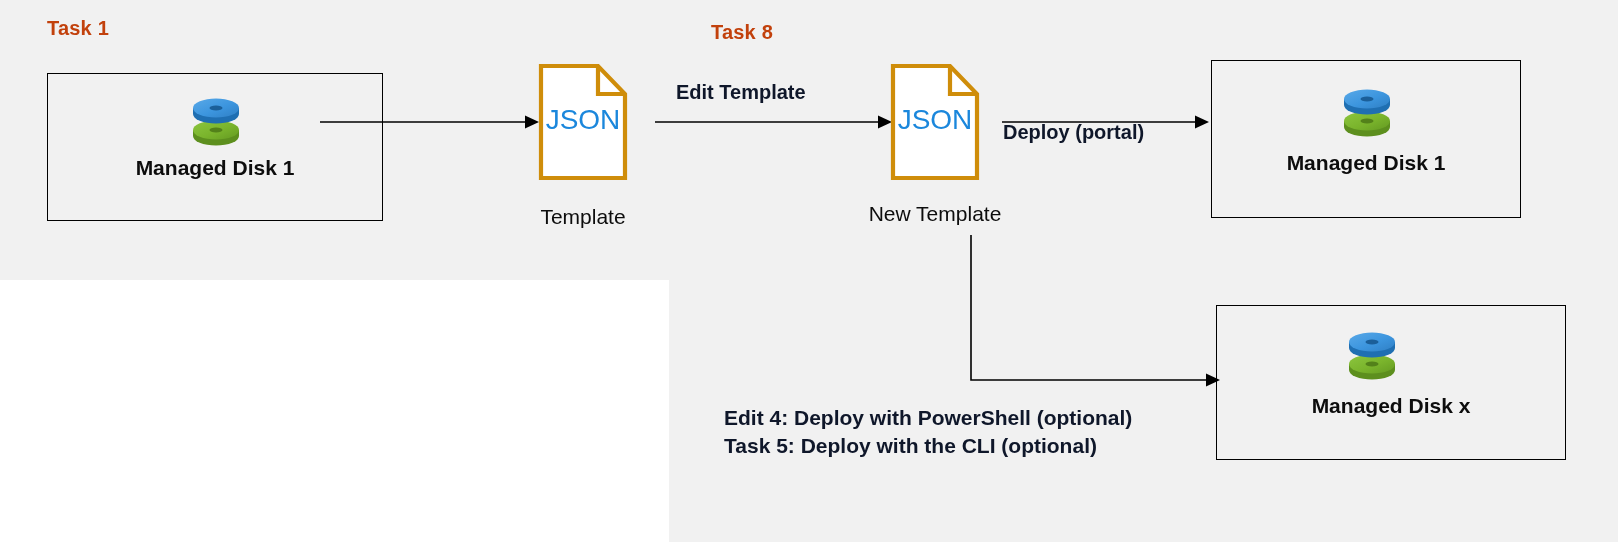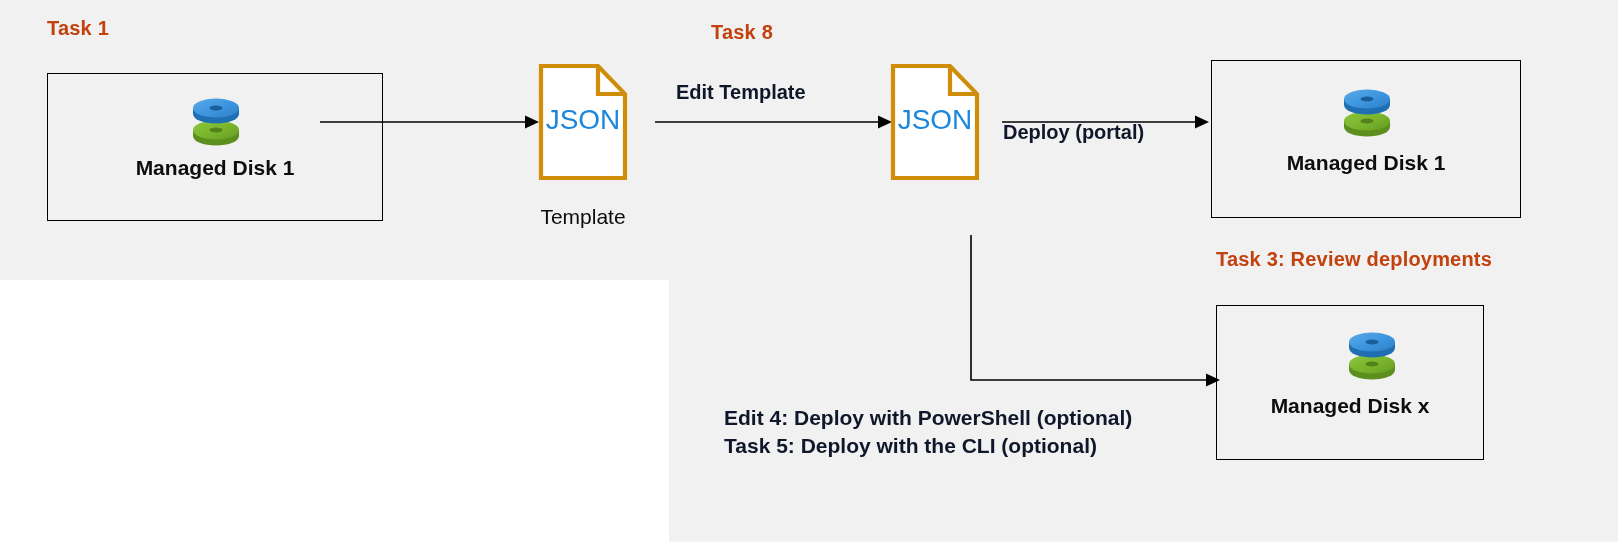--- a/index.html
+++ b/index.html
@@ -146,20 +146,21 @@
   </div>
 
   <div class="json-doc" style="left:890px; top:63px; width:90px; height:118px;">
     <svg viewBox="0 0 90 118" xmlns="http://www.w3.org/2000/svg">
       <path d="M3,3 H60 L87,31 V115 H3 Z" fill="#ffffff" stroke="#cf8d0a" stroke-width="4.2" stroke-linejoin="miter"></path>
       <path d="M60,3 L60,31 L87,31" fill="none" stroke="#cf8d0a" stroke-width="4.2" stroke-linejoin="miter"></path>
     </svg>
   </div>
   <div style="position:absolute; left:890px; top:104px; width:90px; text-align:center;
               color:#1b87dc; font-size:28px; font-family:'Liberation Sans', sans-serif;">JSON</div>
+  <div class="caption" style="left:845px; top:202px; width:180px;">New Template</div>
 
   <div class="black-label" style="left:1003px; top:81px;margin-top:40px;">Deploy (portal)</div>
   <div class="connector" style="left:1002px; top:108px; width:208px; height:28px;">
     <svg viewBox="0 0 208 28" xmlns="http://www.w3.org/2000/svg">
       <line x1="0" y1="14" x2="193" y2="14" stroke="#000000" stroke-width="1.6"></line>
       <polygon points="193,7.5 207,14 193,20.5" fill="#000000"></polygon>
     </svg>
   </div>
 
   <div class="disk-box" style="left:1211px; top:60px; width:310px; height:158px;">
@@ -185,30 +186,29 @@
         <ellipse cx="30" cy="22" rx="23" ry="9.5" fill="#1f6fb2"></ellipse>
         <rect x="7" y="16" width="46" height="6" fill="#1f6fb2"></rect>
         <ellipse cx="30" cy="16" rx="23" ry="9.5" fill="url(#blueTopB)"></ellipse>
         <ellipse cx="30" cy="16" rx="6.5" ry="2.6" fill="#1b5f99"></ellipse>
       </svg>
     </div>
 
     <div class="box-caption" style="top:90px;">Managed Disk 1</div>
   </div>
 
-  <div class="section-label" style="left:1216px; top:248px;">Task 3: Review deployments</div>
 
   <div class="connector" style="left:963px; top:235px; width:258px; height:165px;">
     <svg viewBox="0 0 258 165" xmlns="http://www.w3.org/2000/svg">
       <polyline points="8,0 8,145 243,145" fill="none" stroke="#000000" stroke-width="1.6"></polyline>
       <polygon points="243,138.5 257,145 243,151.5" fill="#000000"></polygon>
     </svg>
   </div>
 
-  <div class="disk-box" style="left:1216px; top:305px; width:268px; height:155px;">
+  <div class="disk-box" style="left:1216px; top:305px; width:350px; height:155px;">
 
     <div class="disk-icon" style="left:125px; top:20px; width:60px; height:56px;">
       <svg viewBox="0 0 60 56" xmlns="http://www.w3.org/2000/svg">
         <defs>
           <linearGradient id="blueTopC" x1="0" y1="0" x2="1" y2="1">
             <stop offset="0%" stop-color="#59a9e8"></stop>
             <stop offset="55%" stop-color="#3c95de"></stop>
             <stop offset="100%" stop-color="#2f7fc4"></stop>
           </linearGradient>
           <linearGradient id="greenTopC" x1="0" y1="0" x2="1" y2="1">

